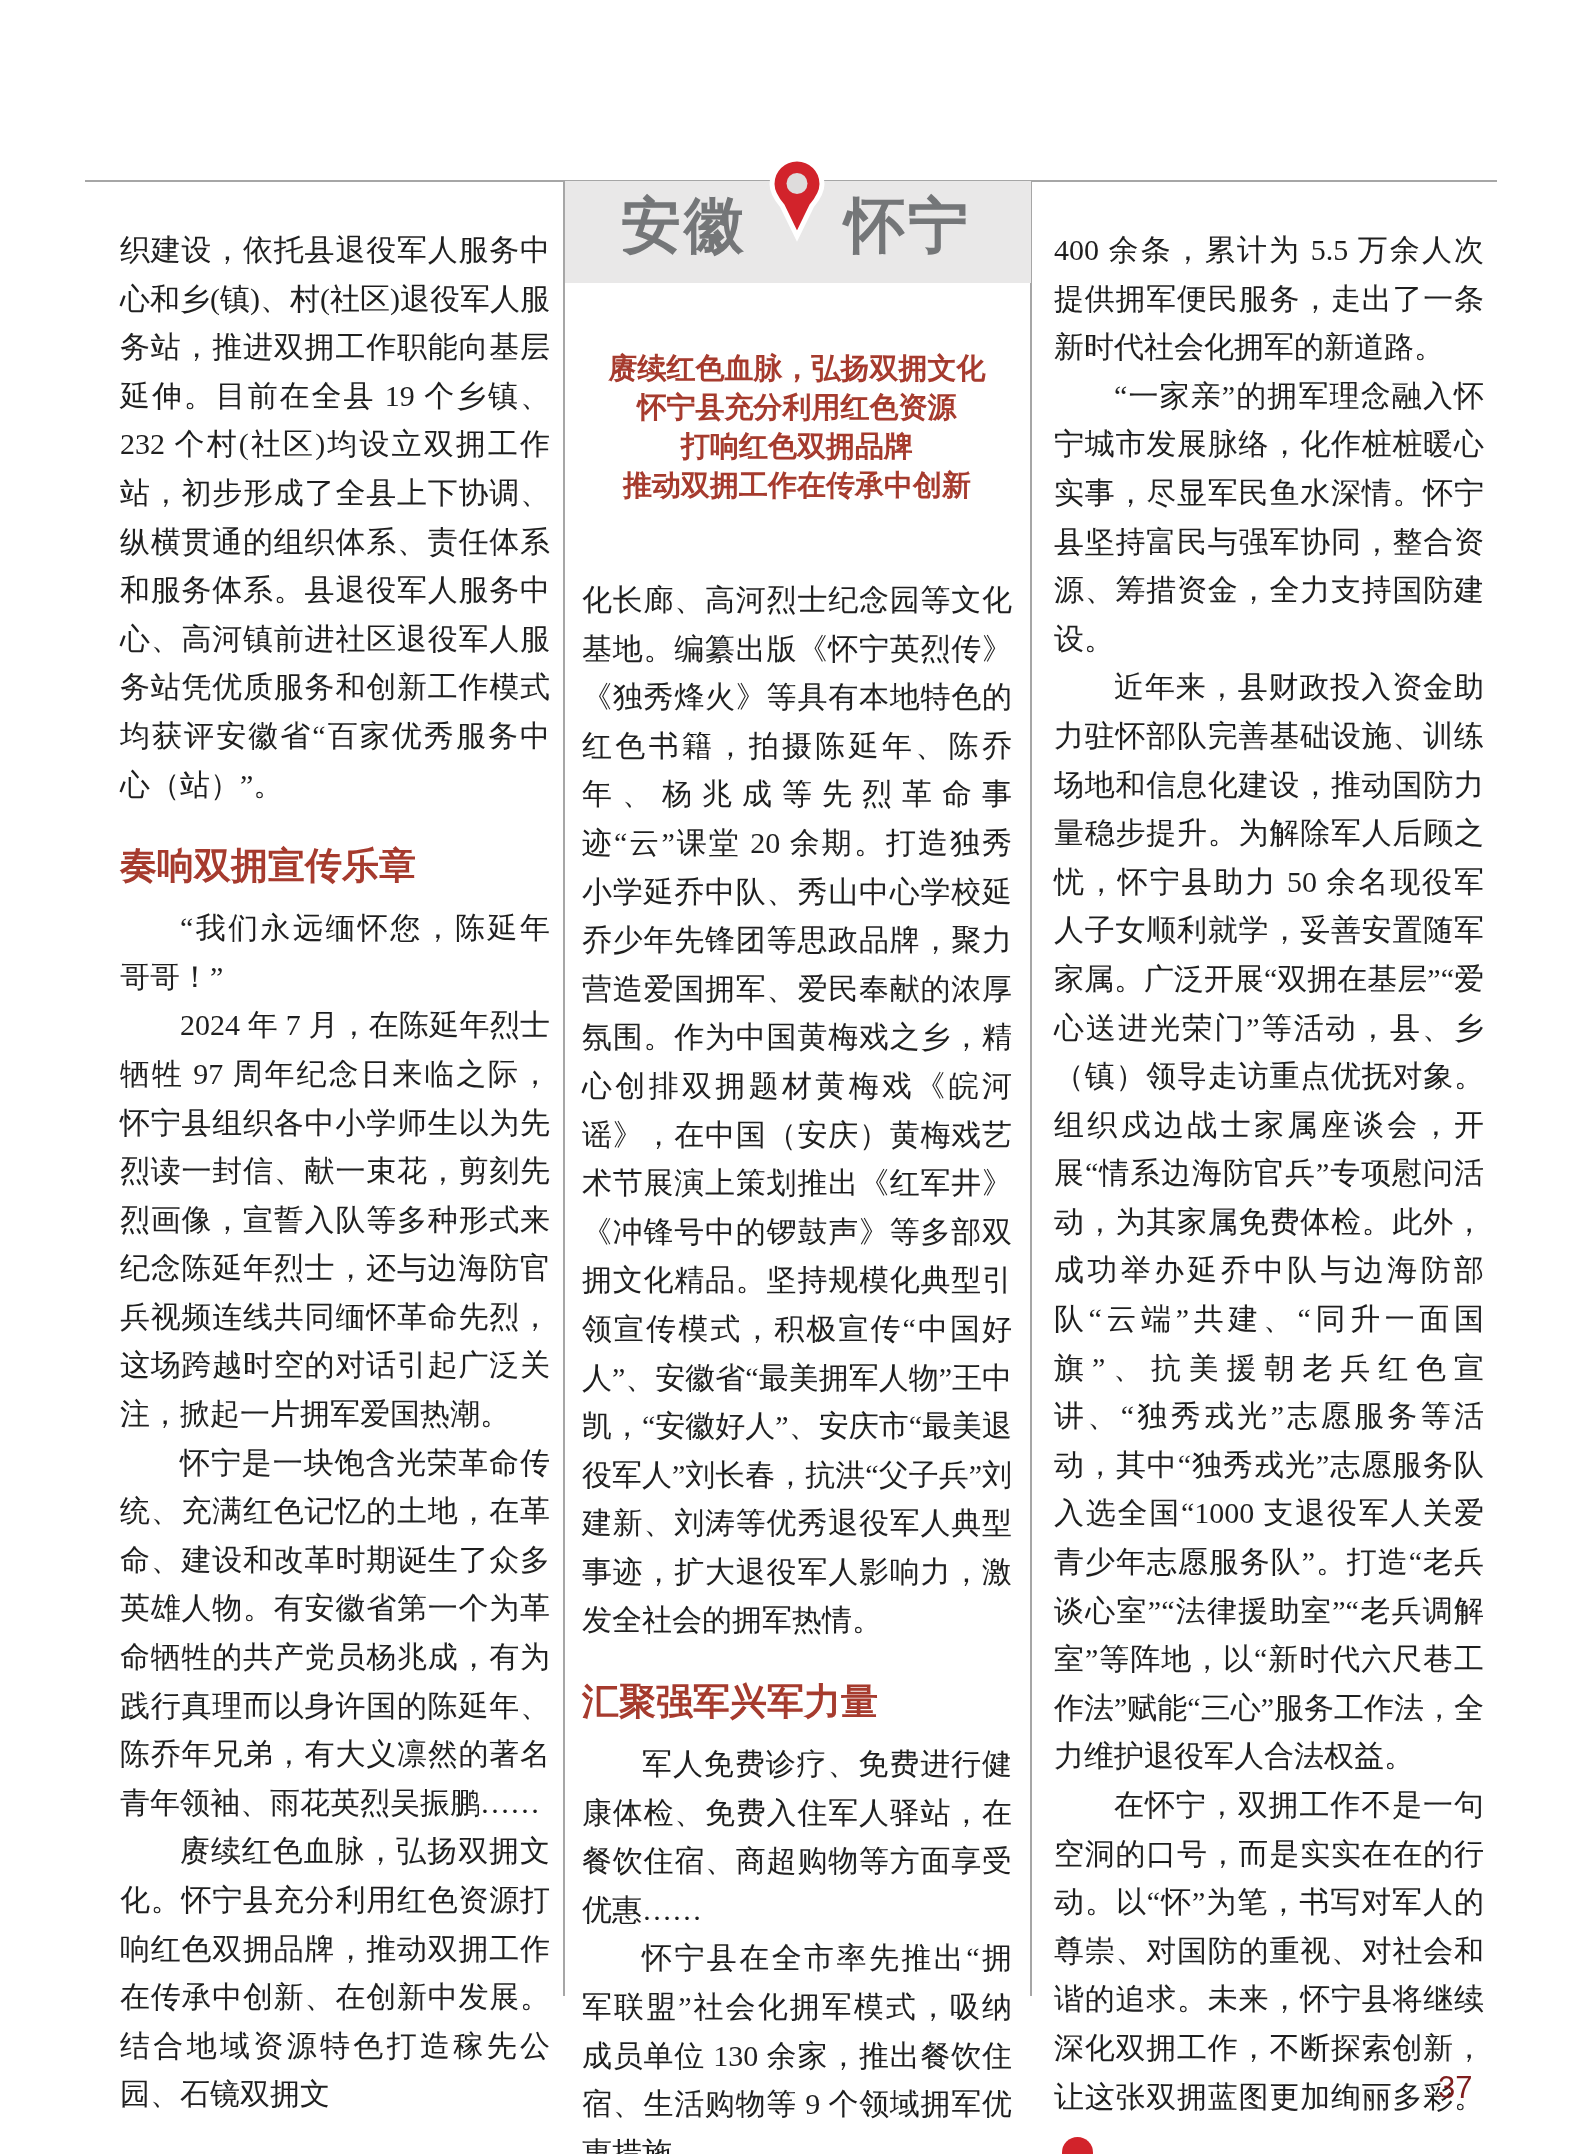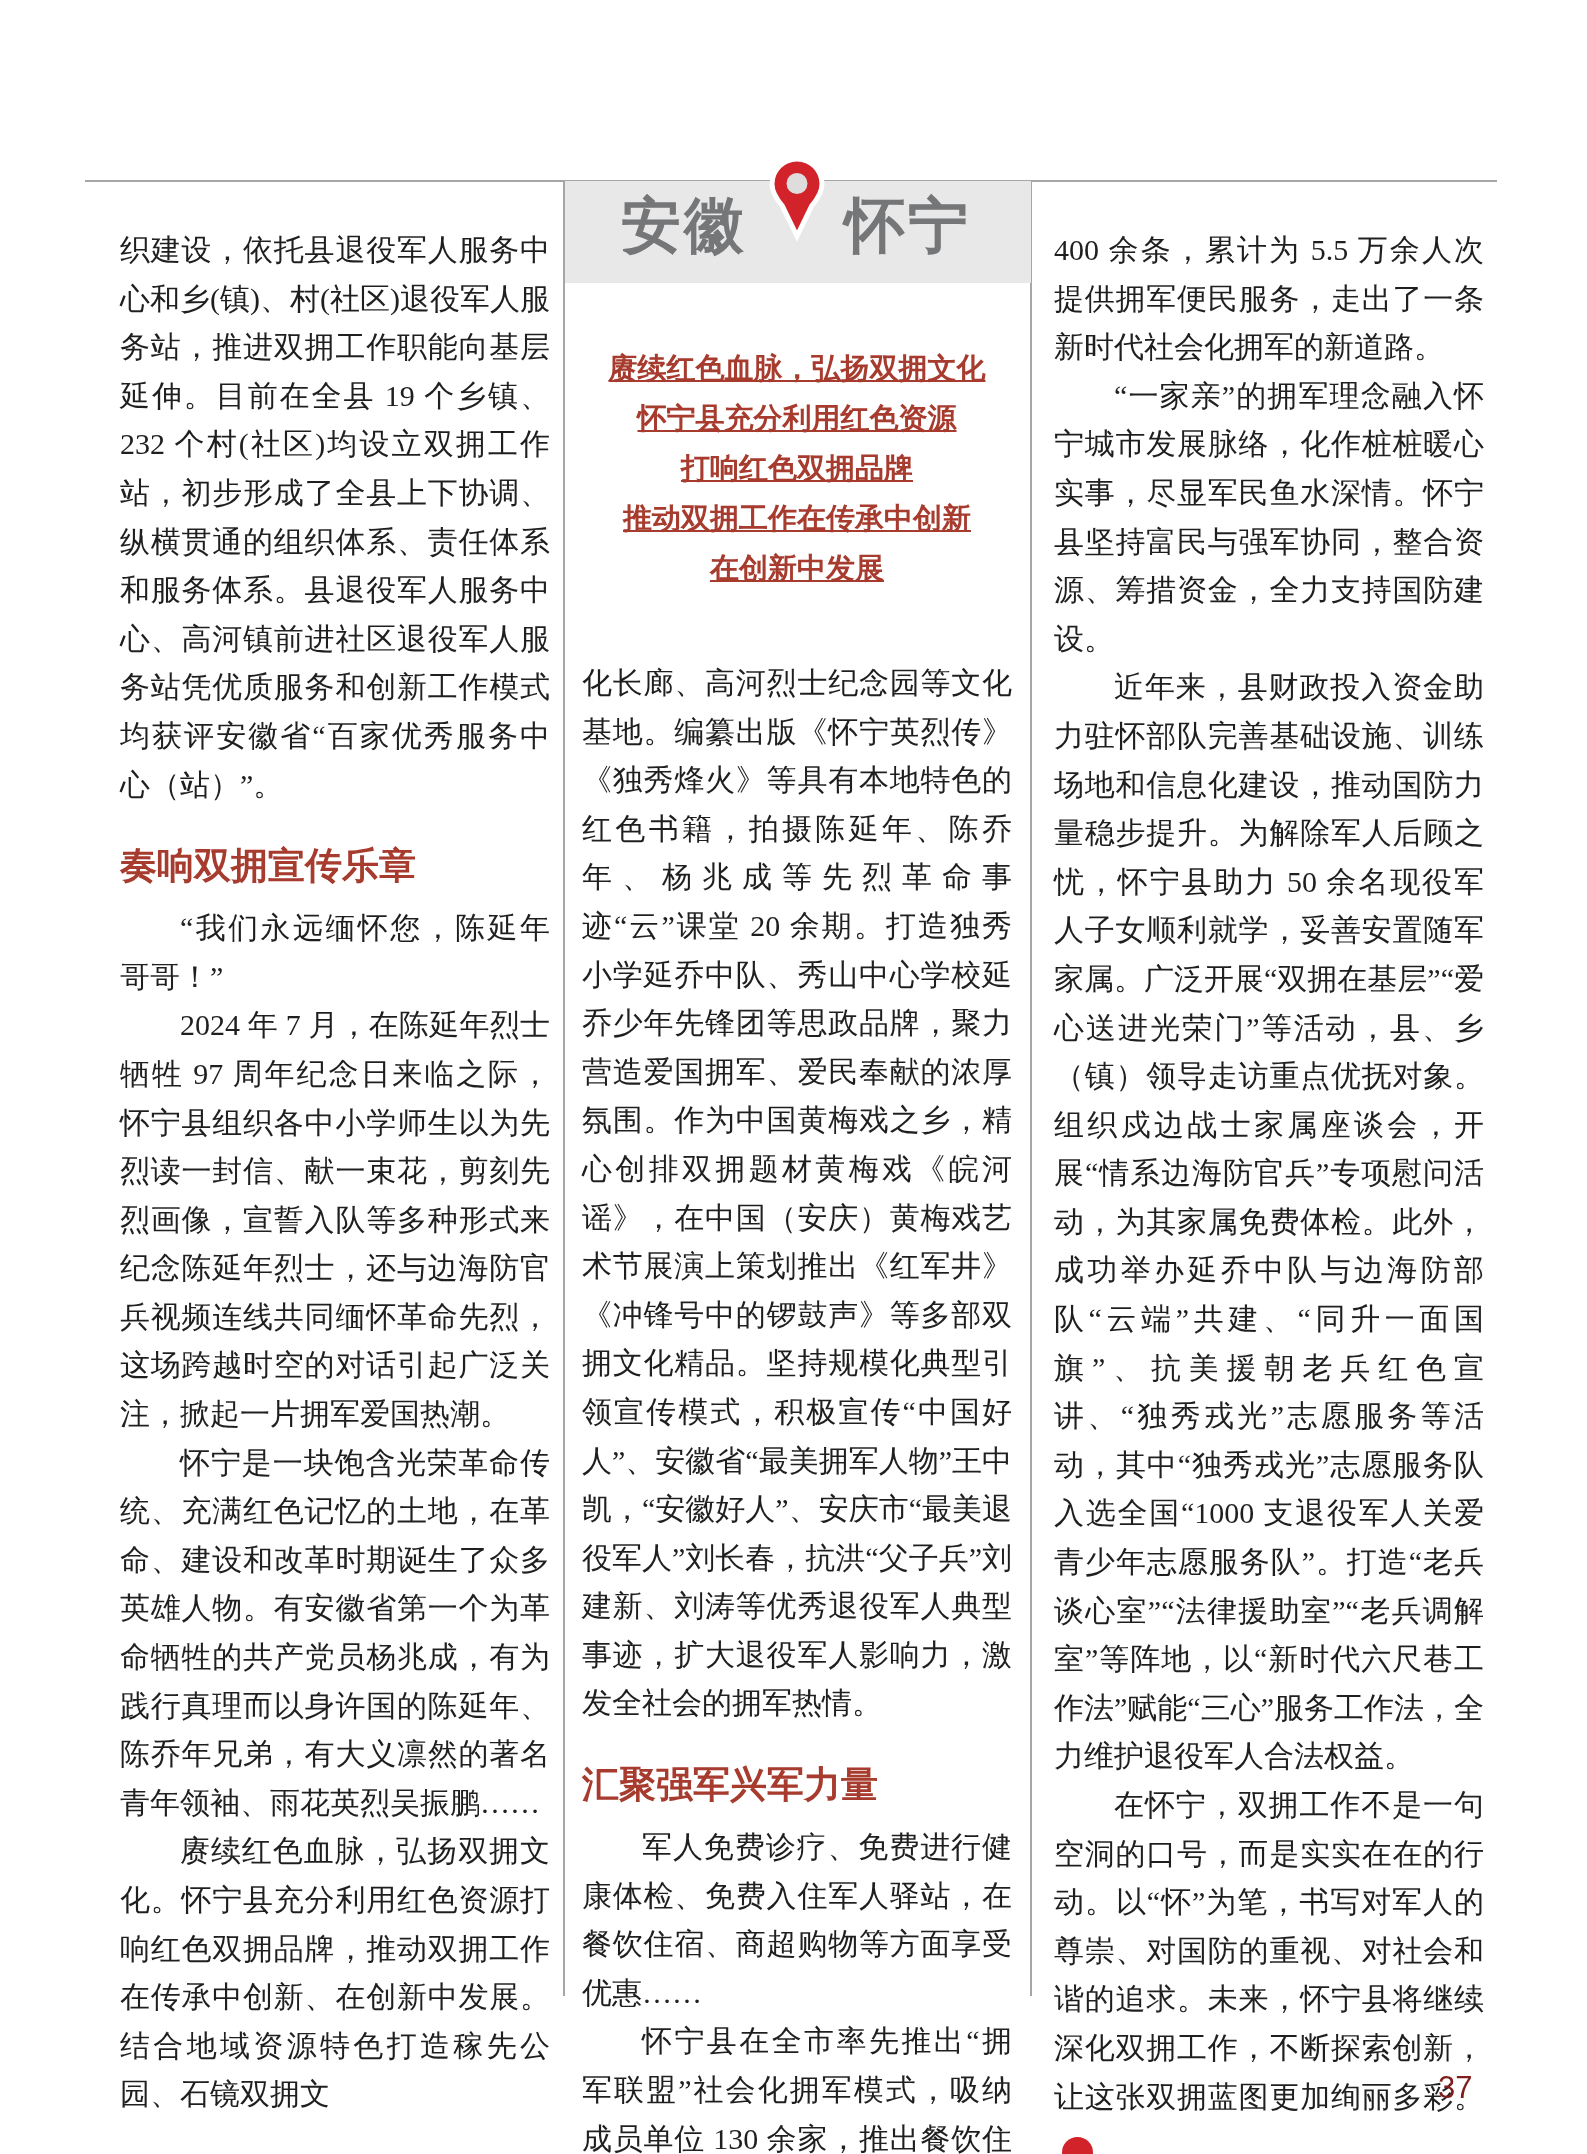--- a/index.html
+++ b/index.html
@@ -34,21 +34,21 @@
   .heading{
     font-family:"Liberation Sans","DejaVu Sans",sans-serif;
     font-size:37px;line-height:48px;font-weight:bold;color:#a63b2e;
     margin:33px 0 14px;text-indent:0;
   }
   .subtitle{
     font-family:"Liberation Sans","DejaVu Sans",sans-serif;
     font-size:29px;line-height:38px;font-weight:bold;color:#a63b2e;
     text-align:center;margin:123px 0 72px;
   }
-  .subtitle div{margin:12px;text-decoration:underline;}
+  .subtitle div{margin:1px;}
   .endmark{
     display:inline-block;width:31px;height:31px;border-radius:50%;
     background:#d2232b;color:#ffffff;text-align:center;
     vertical-align:-5px;margin-left:8px;
   }
   .endmark i{
     font-family:"Liberation Serif","DejaVu Serif",serif;
     font-style:italic;font-weight:bold;font-size:23px;line-height:31px;display:block;
   }
   .page-number{
@@ -82,21 +82,20 @@
   <p class="body indent">怀宁是一块饱含光荣革命传统、充满红色记忆的土地，在革命、建设和改革时期诞生了众多英雄人物。有安徽省第一个为革命牺牲的共产党员杨兆成，有为践行真理而以身许国的陈延年、陈乔年兄弟，有大义凛然的著名青年领袖、雨花英烈吴振鹏……</p>
   <p class="body indent">赓续红色血脉，弘扬双拥文化。怀宁县充分利用红色资源打响红色双拥品牌，推动双拥工作在传承中创新、在创新中发展。结合地域资源特色打造稼先公园、石镜双拥文</p>
 </div>
 
 <div class="col col-mid">
   <div class="subtitle">
     <div>赓续红色血脉，弘扬双拥文化</div>
     <div>怀宁县充分利用红色资源</div>
     <div>打响红色双拥品牌</div>
     <div>推动双拥工作在传承中创新</div>
-    <div>在创新中发展</div>
   </div>
   <p class="body">化长廊、高河烈士纪念园等文化基地。编纂出版《怀宁英烈传》《独秀烽火》等具有本地特色的红色书籍，拍摄陈延年、陈乔年、杨兆成等先烈革命事迹“云”课堂 20 余期。打造独秀小学延乔中队、秀山中心学校延乔少年先锋团等思政品牌，聚力营造爱国拥军、爱民奉献的浓厚氛围。作为中国黄梅戏之乡，精心创排双拥题材黄梅戏《皖河谣》，在中国（安庆）黄梅戏艺术节展演上策划推出《红军井》《冲锋号中的锣鼓声》等多部双拥文化精品。坚持规模化典型引领宣传模式，积极宣传“中国好人”、安徽省“最美拥军人物”王中凯，“安徽好人”、安庆市“最美退役军人”刘长春，抗洪“父子兵”刘建新、刘涛等优秀退役军人典型事迹，扩大退役军人影响力，激发全社会的拥军热情。</p>
   <h2 class="heading">汇聚强军兴军力量</h2>
   <p class="body indent">军人免费诊疗、免费进行健康体检、免费入住军人驿站，在餐饮住宿、商超购物等方面享受优惠……</p>
   <p class="body indent">怀宁县在全市率先推出“拥军联盟”社会化拥军模式，吸纳成员单位 130 余家，推出餐饮住宿、生活购物等 9 个领域拥军优惠措施</p>
 </div>
 
 <div class="col col-right">
   <p class="body">400 余条，累计为 5.5 万余人次提供拥军便民服务，走出了一条新时代社会化拥军的新道路。</p>
   <p class="body indent">“一家亲”的拥军理念融入怀宁城市发展脉络，化作桩桩暖心实事，尽显军民鱼水深情。怀宁县坚持富民与强军协同，整合资源、筹措资金，全力支持国防建设。</p>

